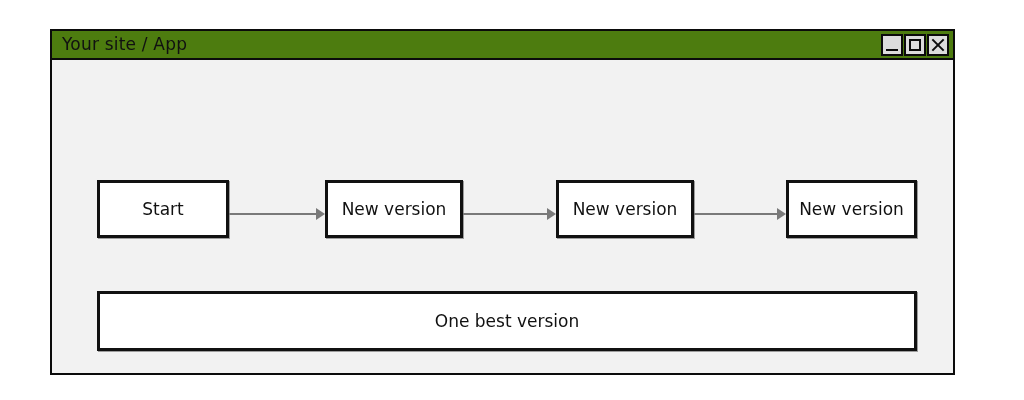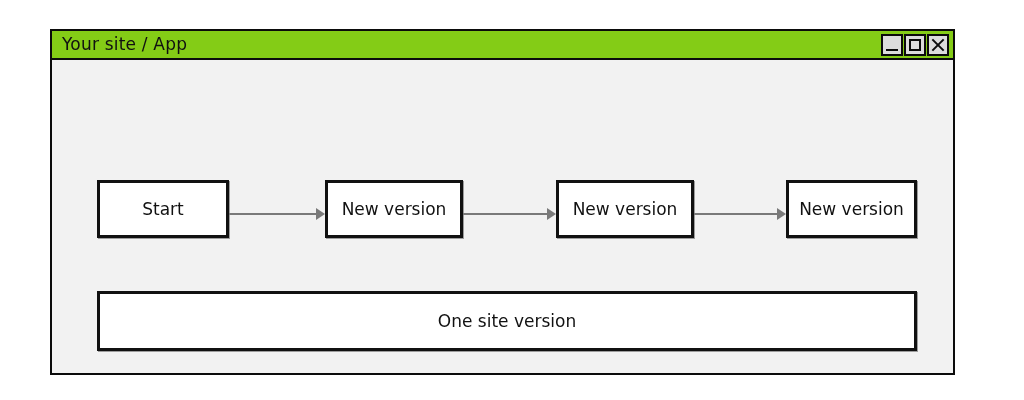--- a/index.html
+++ b/index.html
@@ -26,21 +26,21 @@
     box-sizing: border-box;
     background: #f2f2f2;
     display: flex;
     flex-direction: column;
   }
 
   
   #title-bar {
     height: 29px;
     flex: 0 0 29px;
-    background: #84cc16;
+    background: #4d7c0f;
     border-bottom: 2px solid #0b0b0b;
     display: flex;
     align-items: center;
     justify-content: space-between;
     padding: 0 4px 0 10px;
     box-sizing: border-box;
   }
   #title-text {
     font-size: 17px;
     color: #111111;
@@ -228,17 +228,17 @@
         <div class="head"></div>
       </div>
 
       <div class="flow-node" id="node-version-3">
         <span>New version</span>
       </div>
 
     </div>
 
     <div id="summary-box">
-      <span>One site version</span>
+      <span>One best version</span>
     </div>
 
   </div>
 </div>
 
 </body></html>

